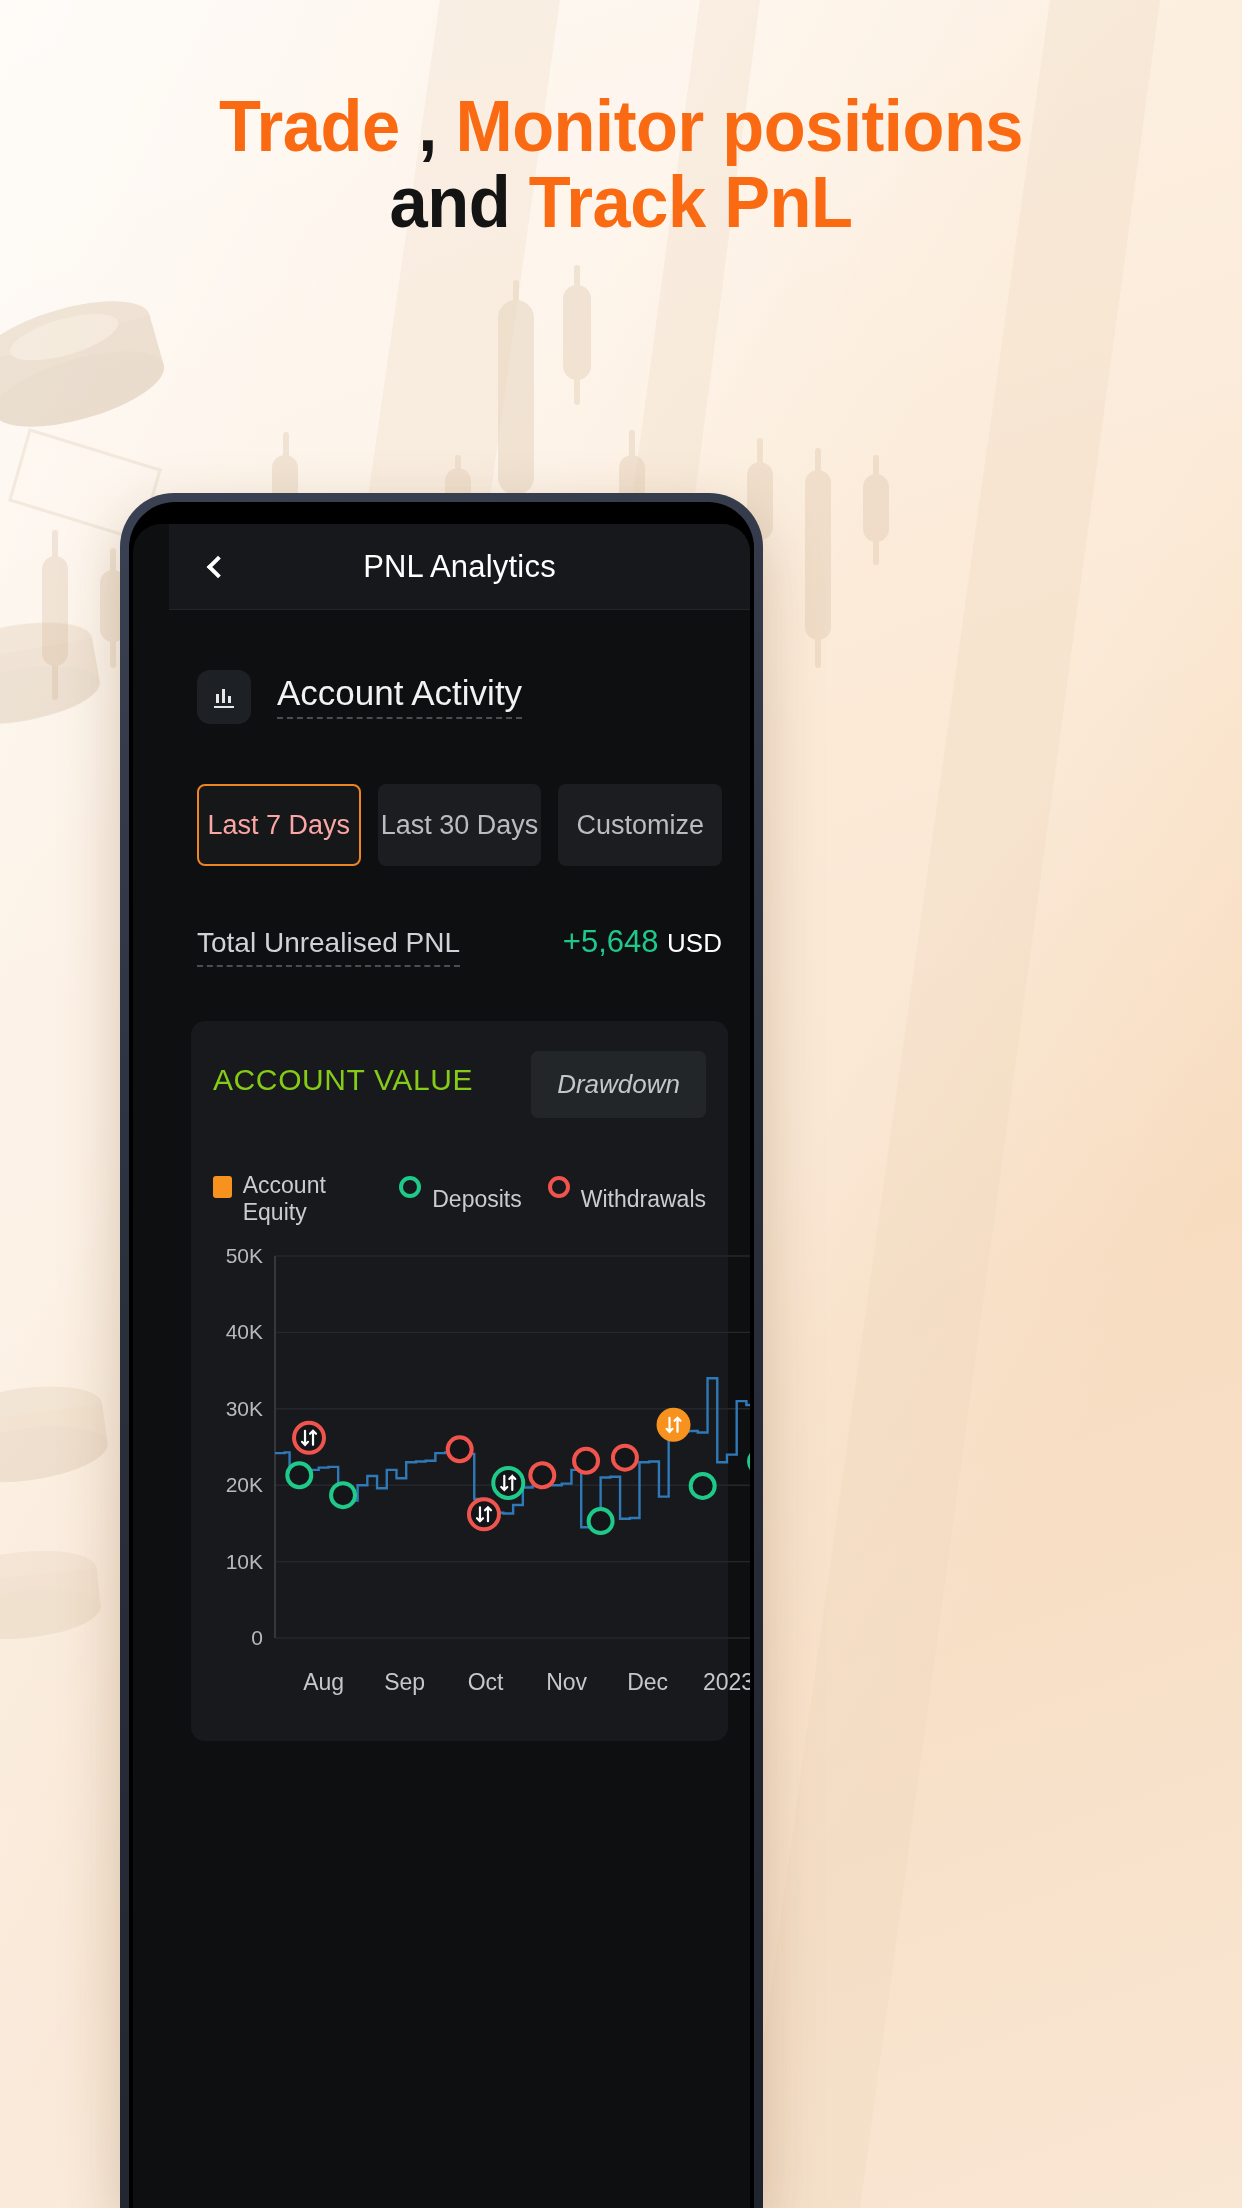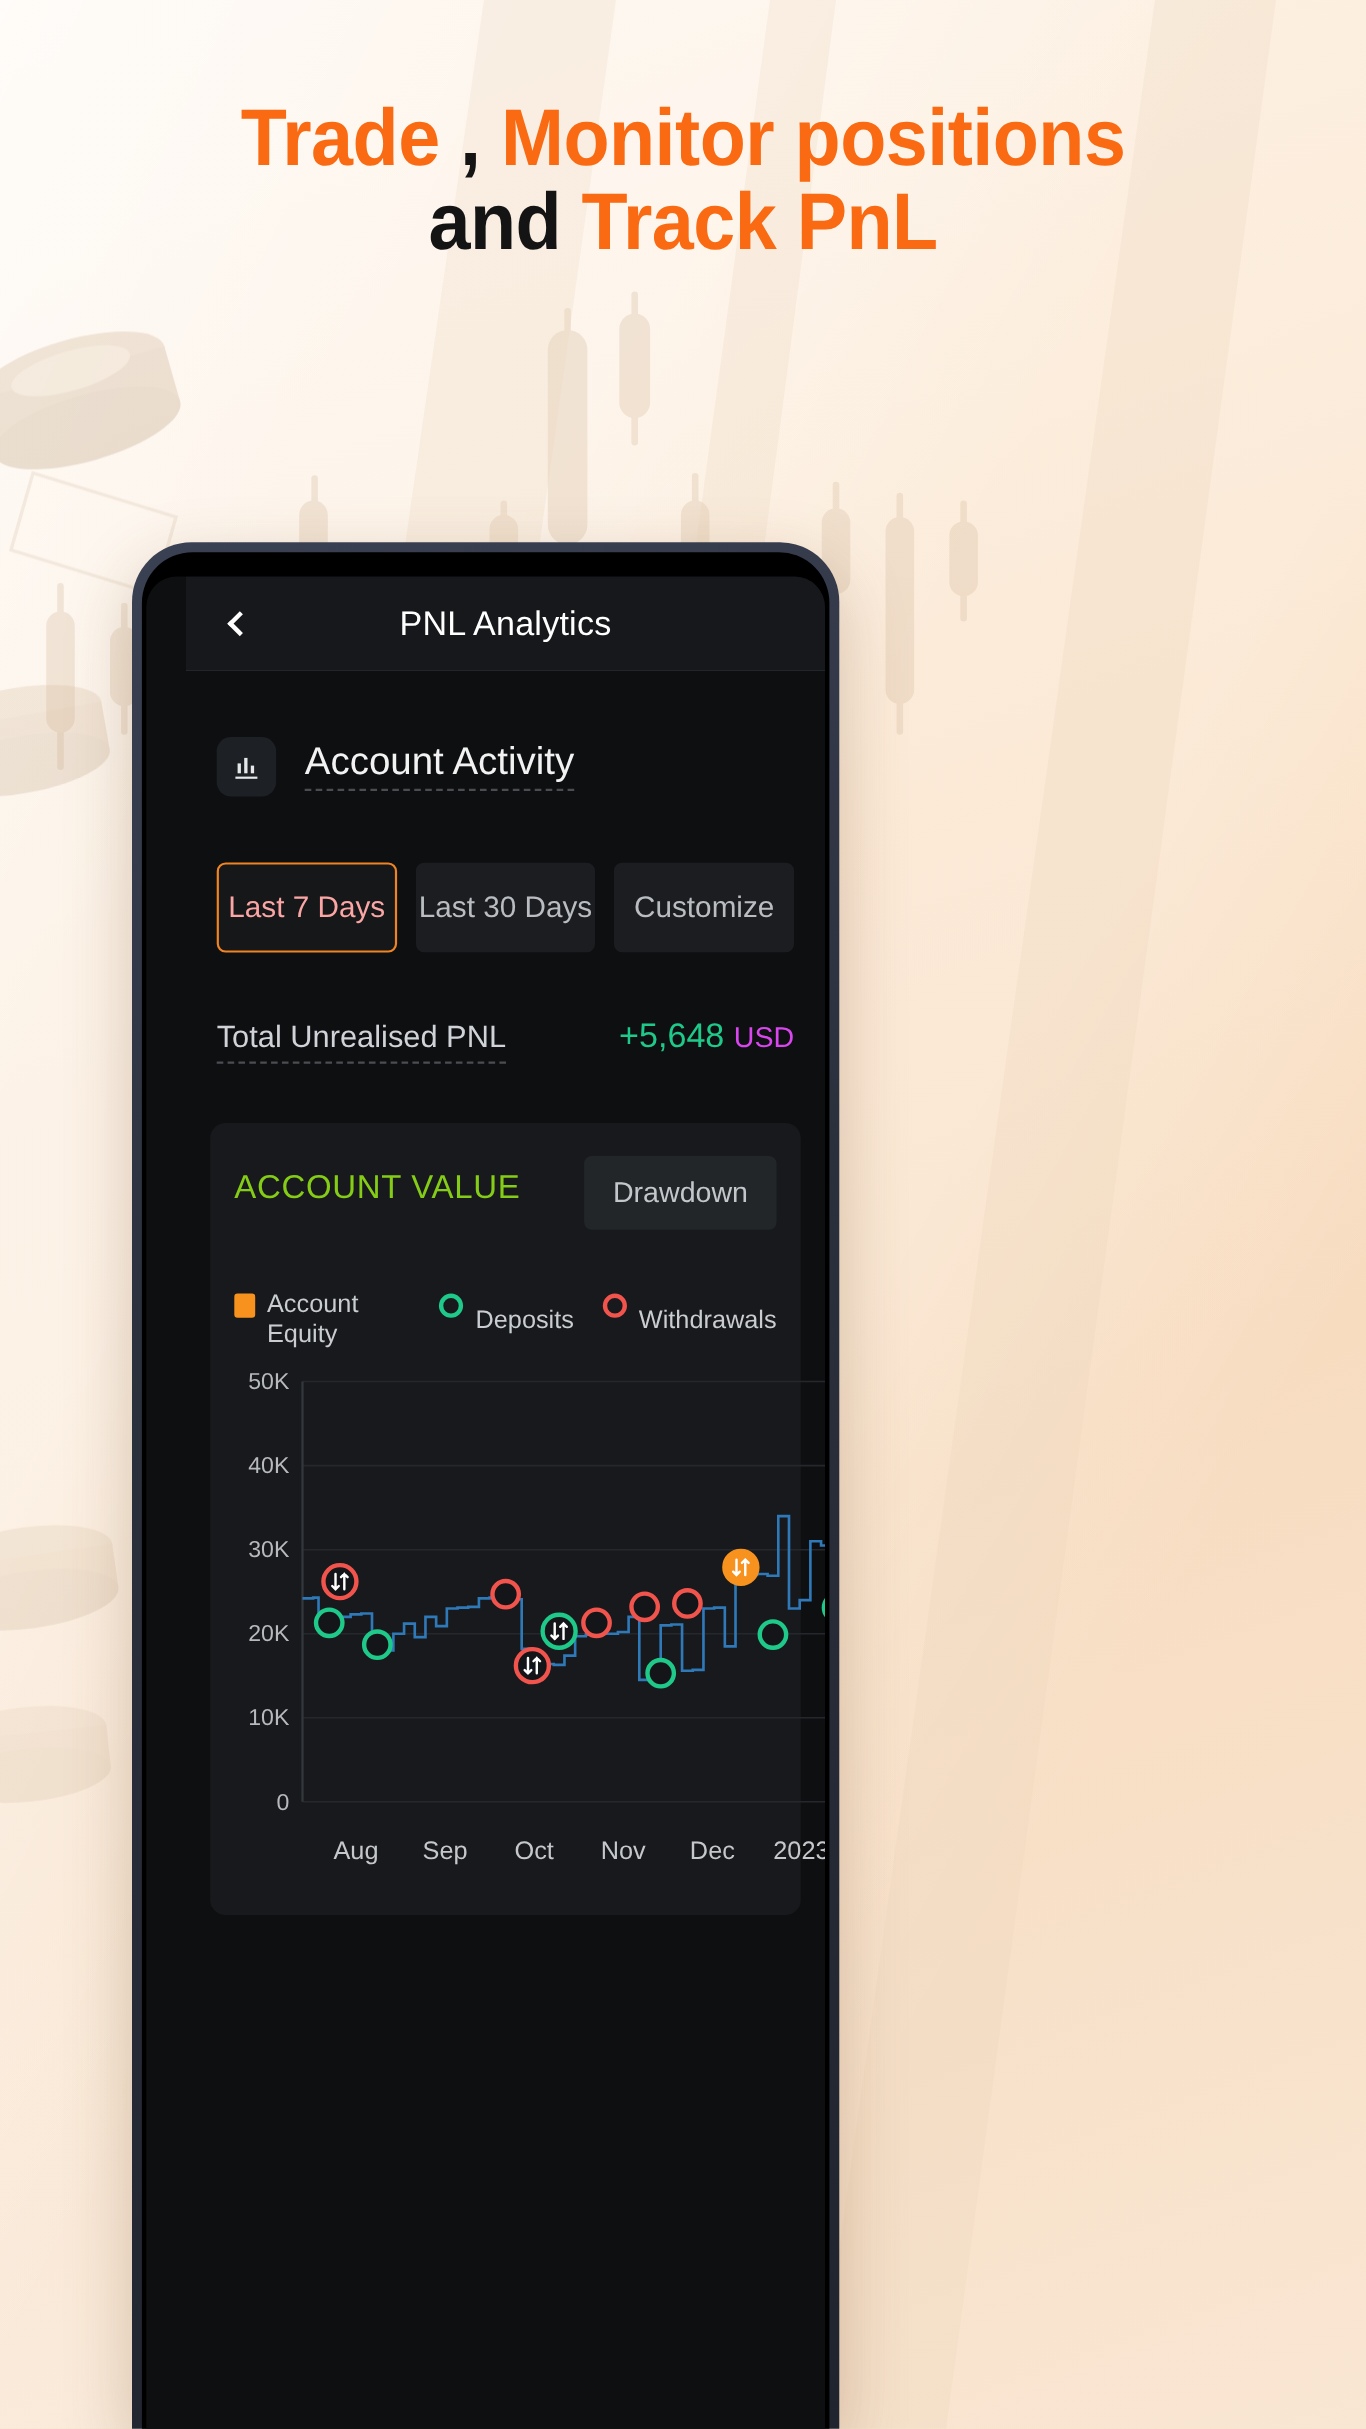--- a/index.html
+++ b/index.html
@@ -145,21 +145,21 @@
     padding: 16px 0 18px 0;
   }
   .stat-label {
     color: #cfd2d6;
     font-size: 28px;
     border-bottom: 2px dashed #4a4d52;
     padding-bottom: 6px;
   }
   .stat-value { font-size: 31px; white-space: nowrap; }
   .val-green { color: #1fc98a; }
-  .val-unit { color: #d946ef; font-size: 26px; }
+  .val-unit { color: #ffffff; font-size: 26px; }
   .val-big { color: #1fc98a; font-size: 34px; }
 
   
   .chart-card {
     margin: 36px 22px 0 22px;
     background: #17191c;
     border-radius: 14px;
     padding: 30px 22px 18px 22px;
     height: 720px;
   }
@@ -171,20 +171,21 @@
     padding-top: 12px;
   }
   .drawdown-btn {
     background: #232629;
     color: #c3c6ca;
     font-size: 26px;
     border: none;
     border-radius: 7px;
     padding: 18px 26px;
     cursor: pointer;
+    font-style: italic;
   }
   .legend {
     display: flex; align-items: center; gap: 26px;
     margin-top: 30px;
   }
   .lg-item { display: flex; align-items: center; gap: 11px; }
   .lg-label { color: #c9ccd0; font-size: 23px; margin-top: 24px; }
   .sw-square { width: 22px; height: 22px; border-radius: 3px; }
   .sw-ring { width: 22px; height: 22px; border-radius: 50%; border: 4px solid; box-sizing: border-box; }
 

